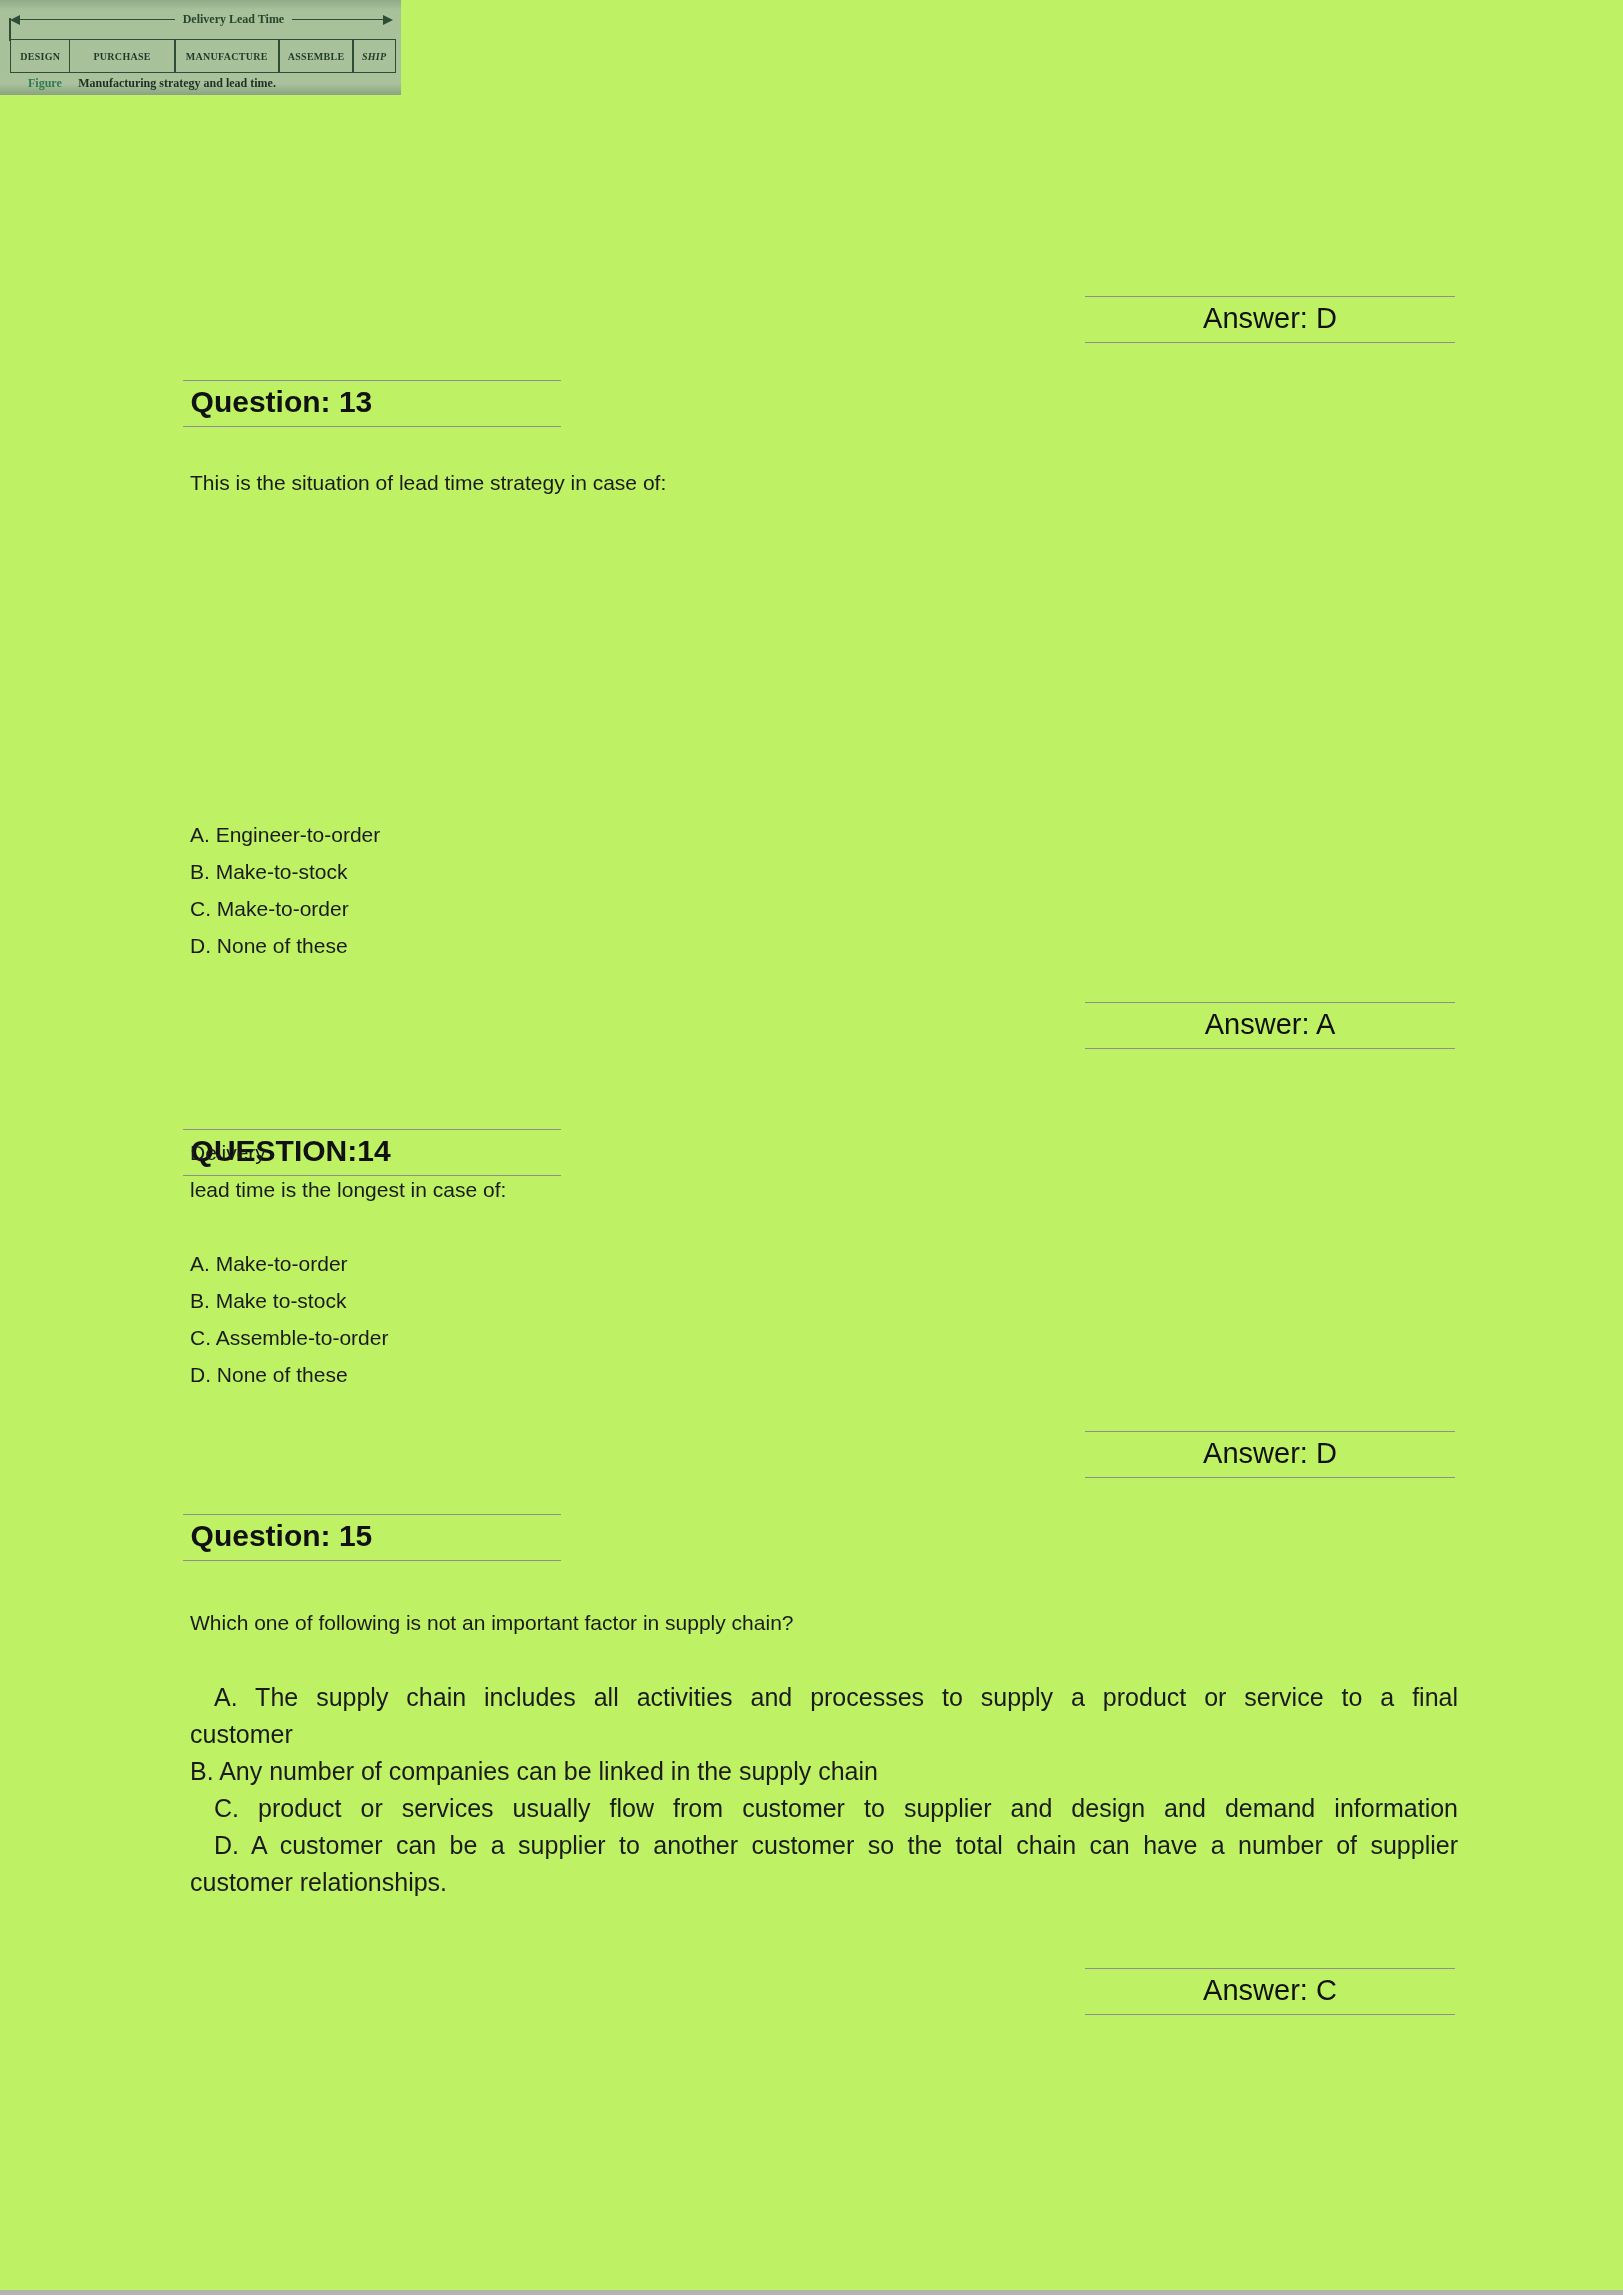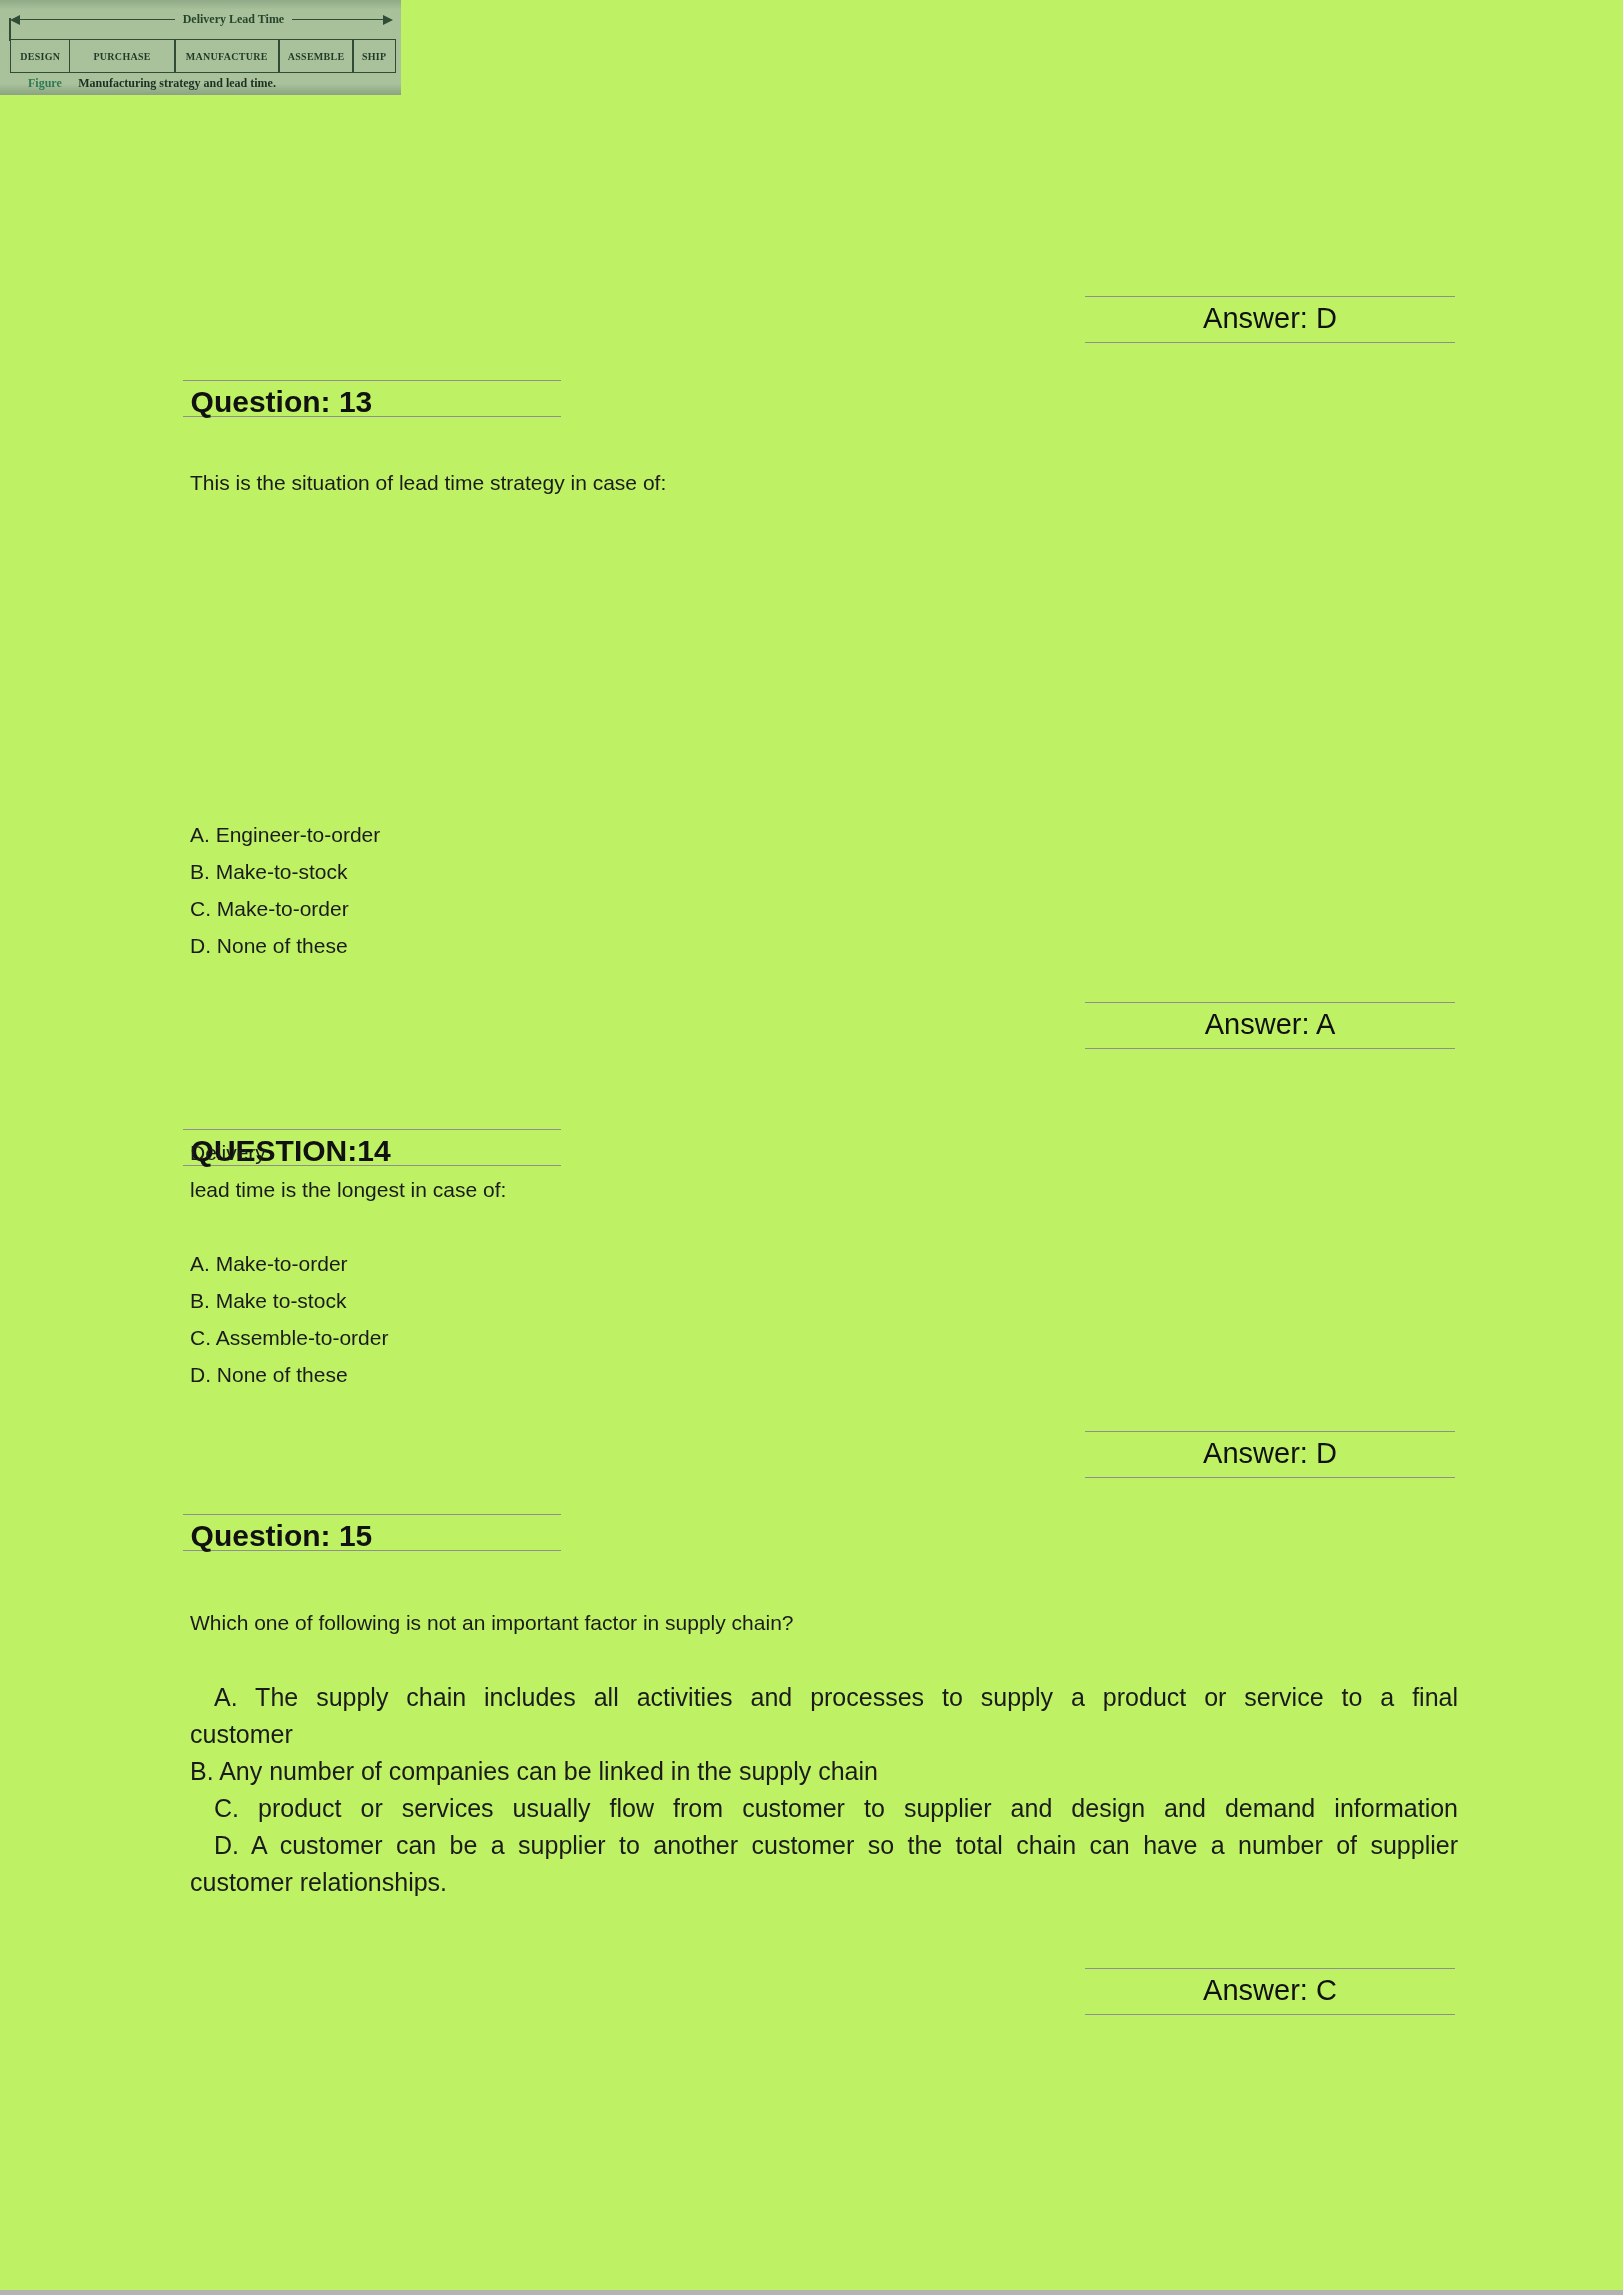--- a/index.html
+++ b/index.html
@@ -31,34 +31,34 @@
   .fig-boxes { position:absolute; left:10px; top:39px; width:386px; height:34px; display:flex; }
   .fig-box {
     box-sizing:border-box; border:1.9px solid #2f4d36; display:flex; align-items:center; justify-content:center;
     font-size:10px; font-weight:bold; color:#1f3a26; letter-spacing:0.3px; white-space:nowrap;
   }
   .fig-box + .fig-box { margin-left:-1.9px; }
   .fig-box:nth-child(1){ width:61px; }
   .fig-box:nth-child(2){ width:108px; }
   .fig-box:nth-child(3){ width:107px; }
   .fig-box:nth-child(4){ width:77px; }
-  .fig-box:nth-child(5){ width:44px; }
+  .fig-box:nth-child(5){ width:44px;font-style:italic; }
   .fig-caption { position:absolute; left:28px; top:76px; font-size:12px; font-weight:bold; color:#1d2f22; white-space:nowrap; }
   .fig-cap-label { color:#2f7a52; margin-right:16.5px; }
 
   
   .answer-block {
     position:absolute; left:1085px; width:370px; height:47px; box-sizing:border-box;
     border-top:1.9px solid #8f8f8f; border-bottom:1.9px solid #8f8f8f;
     text-align:center; font-weight:normal; font-size:29px; line-height:43px; color:#111111;
     white-space:nowrap;
   }
   
   .heading-block {
-    position:absolute; left:183px; width:378px; height:37px; box-sizing:border-box;
+    position:absolute; left:183px; width:378px; height:47px; box-sizing:border-box;
     border-top:1.9px solid #8f8f8f; border-bottom:1.9px solid #8f8f8f;
     font-weight:bold; font-size:30px; line-height:42px; color:#111111; padding-left:7.6px;
     white-space:nowrap;
   }
 
   
   .body-text {
     position:absolute; left:190px; font-size:21px; line-height:37px; color:#1b1b1b; white-space:nowrap;
   }
   .para { position:absolute; left:190px; width:1268px; font-size:25px; line-height:37px; color:#1b1b1b; }

